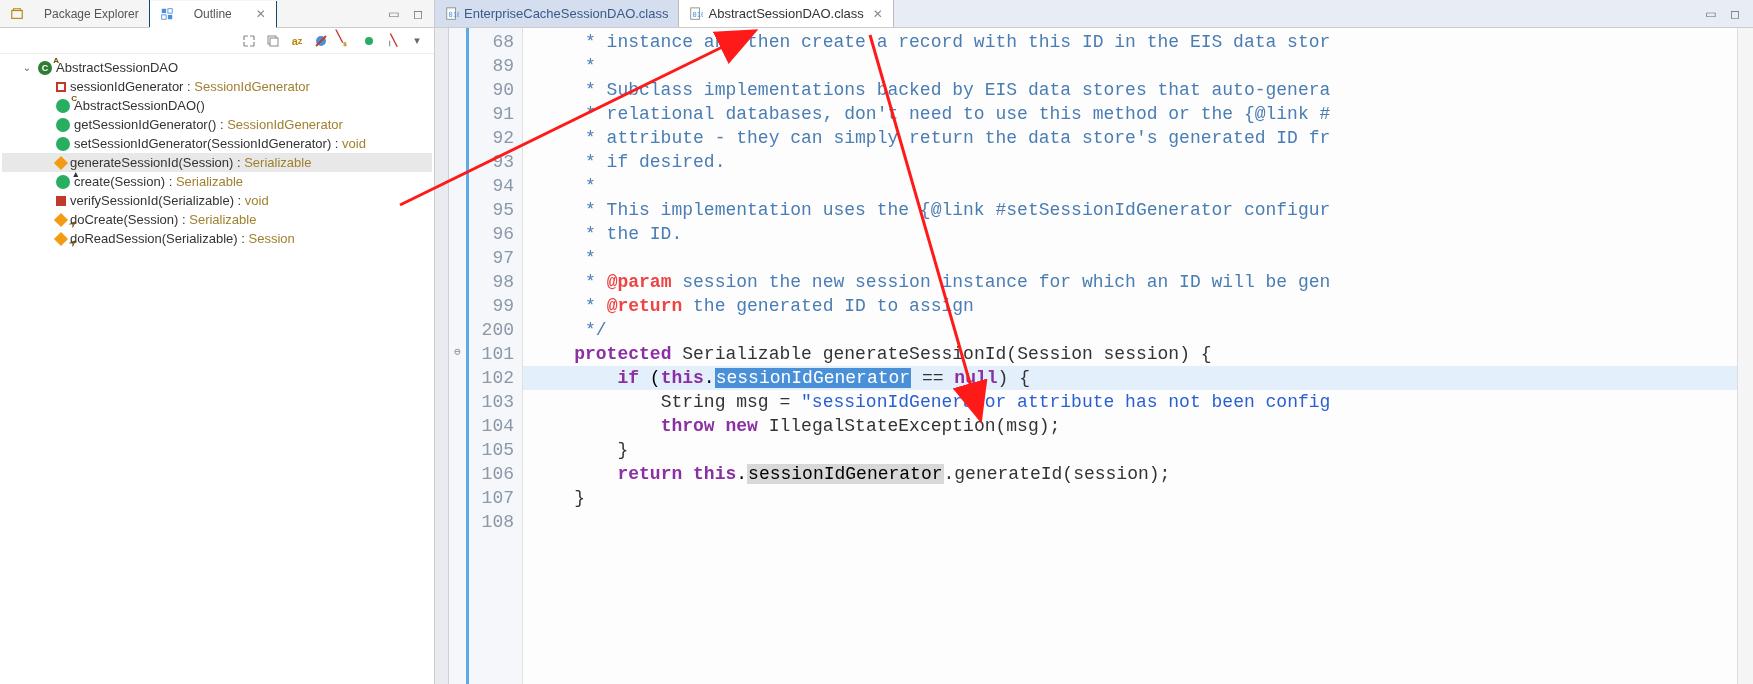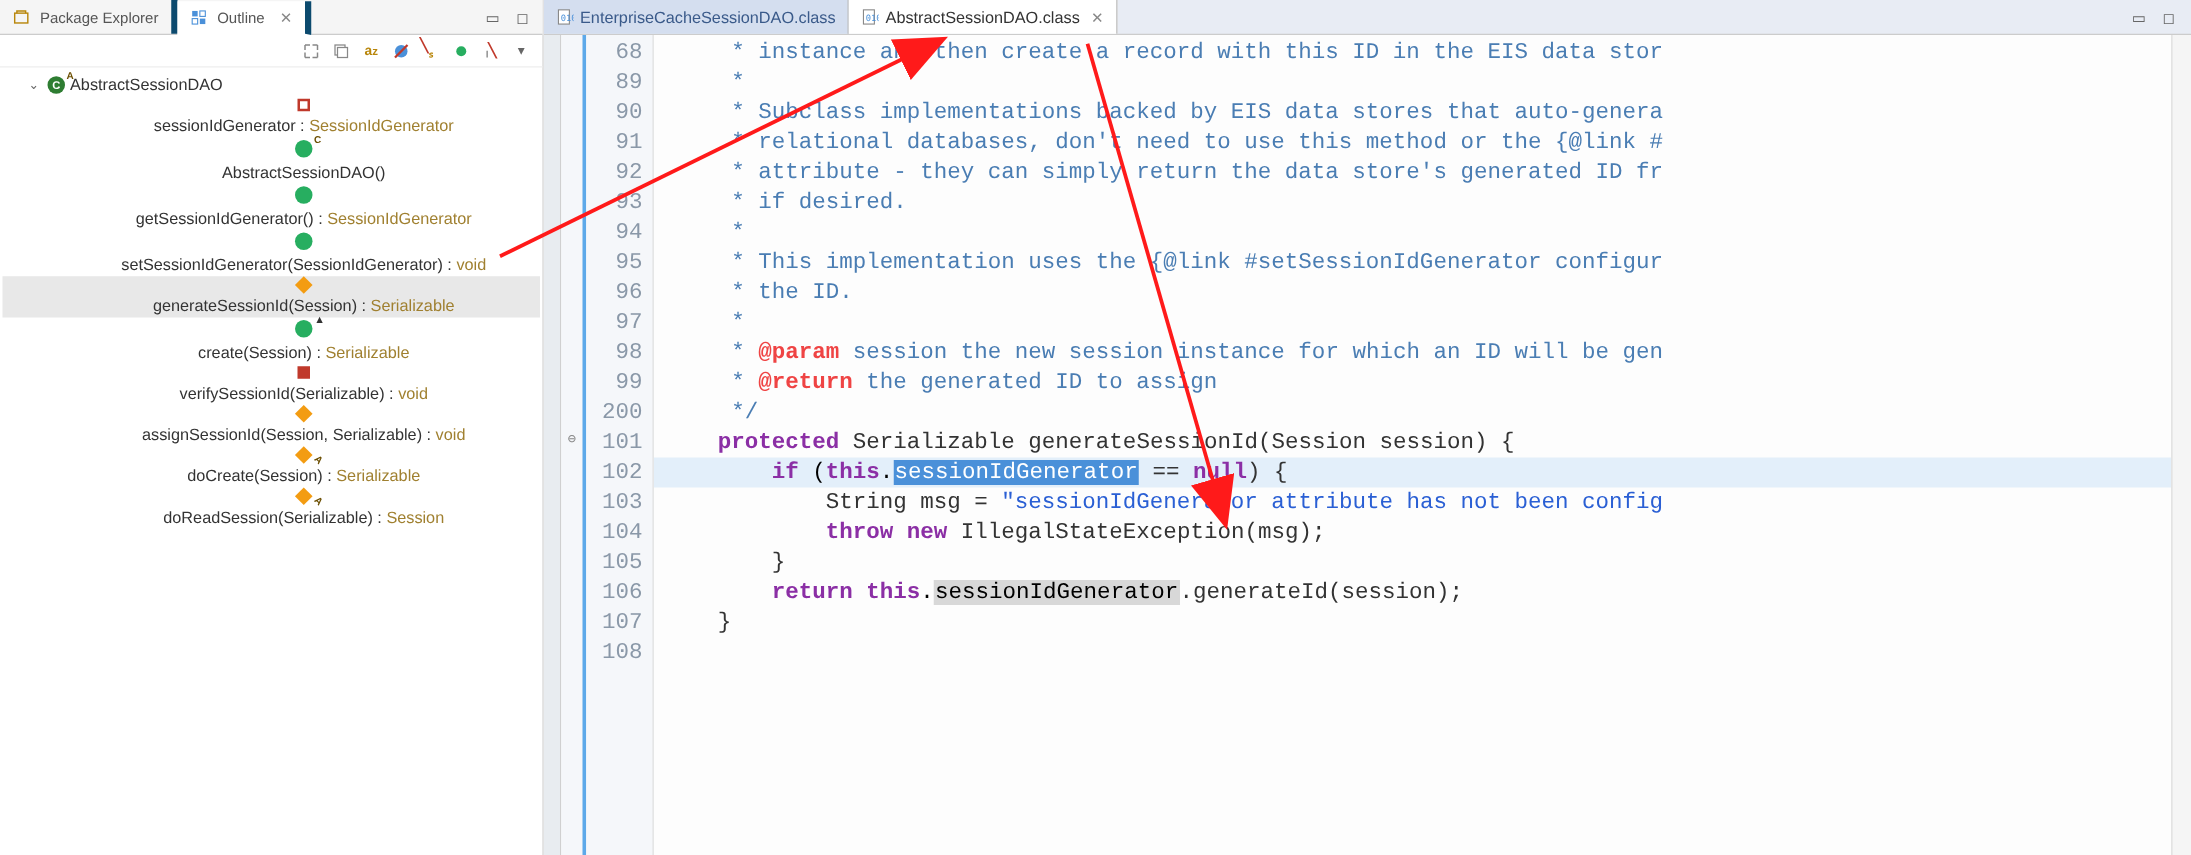--- a/index.html
+++ b/index.html
@@ -1,34 +1,34 @@
 <!DOCTYPE html>
 <html><head>
 <meta charset="utf-8">
 <style>
 * { box-sizing: border-box; margin: 0; padding: 0; }
 body { font-family: "Segoe UI", Tahoma, sans-serif; font-size: 13px; background: #fff; width: 1753px; height: 684px; overflow: hidden; position: relative; }
 .main { display: flex; height: 100%; }
 .left-panel { width: 435px; border-right: 1px solid #ccc; display: flex; flex-direction: column; background: #fff; }
 .tabs-left { display: flex; align-items: center; height: 28px; border-bottom: 1px solid #ccc; background: #f5f5f5; position: relative; }
-.tab { display: flex; align-items: center; gap: 8px; padding: 4px 10px; border-right: 5px solid #0c4a6e; height: 100%; cursor: pointer; color: #555; font-size: 12px; }
+.tab { display: flex; align-items: center; gap: 20px; padding: 4px 10px; border-right: 1px solid #0c4a6e; height: 100%; cursor: pointer; color: #555; font-size: 12px; }
 .tab.active { background: #fff; border-bottom: 1px solid #fff; margin-bottom: -1px; }
 .tab-icon-pkg { width: 14px; height: 14px; }
 .tab-icon-outline { width: 14px; height: 14px; }
 .tab-close { font-size: 12px; color: #888; margin-left: 4px; }
 .tabs-right-ctrl { margin-left: auto; display: flex; gap: 8px; padding-right: 8px; }
 .ctrl-btn { width: 16px; height: 16px; cursor: pointer; color: #666; font-size: 12px; display: flex; align-items: center; justify-content: center; }
 .toolbar { display: flex; justify-content: flex-end; align-items: center; height: 26px; border-bottom: 1px solid #eee; gap: 6px; padding-right: 8px; }
 .tb-btn { width: 18px; height: 18px; cursor: pointer; display: flex; align-items: center; justify-content: center; font-size: 11px; color: #666; }
 .tree { padding: 4px 2px; overflow: auto; flex: 1; }
 .tree-row { display: flex; align-items: center; gap: 4px; padding: 2px 2px; white-space: nowrap; cursor: pointer; font-size: 13px; }
 .tree-row.sel { background: #e8e8e8; }
 .twisty { width: 14px; text-align: center; color: #666; font-size: 10px; }
 .ind1 { padding-left: 18px; }
-.ind2 { padding-left: 54px; flex-direction: column; }
+.ind2 { padding-left: 54px; }
 .ic { width: 14px; height: 14px; display: inline-flex; align-items: center; justify-content: center; border-radius: 50%; font-size: 9px; font-weight: bold; position: relative; }
 .ic-class { background: #2e7d32; color: #fff; }
 .ic-abstract::after { content: "A"; position: absolute; top: -5px; right: -7px; font-size: 8px; color: #6b4e00; font-weight: bold; }
 .ic-field-square { width: 10px; height: 10px; border: 2px solid #c0392b; background: #fff; border-radius: 0; }
 .ic-method-green { background: #27ae60; }
 .ic-method-constructor::after { content: "C"; position: absolute; top: -5px; right: -7px; font-size: 8px; color: #6b4e00; font-weight: bold; }
 .ic-method-protected { background: #f39c12; transform: rotate(45deg); width: 10px; height: 10px; border-radius: 0; }
 .ic-method-red { width: 10px; height: 10px; background: #c0392b; border-radius: 0; }
 .ic-triangle-over::after { content: "▴"; position: absolute; top: -6px; right: -8px; font-size: 9px; color: #333; }
 .ic-abstract-a::after { content: "A"; position: absolute; top: -5px; right: -9px; font-size: 8px; color: #6b4e00; font-weight: bold; }
@@ -147,24 +147,20 @@
           </div>
           <div class="tree-row ind2">
             <span class="ic ic-method-green ic-triangle-over"></span>
             <span class="member-name">create(Session) : <span class="member-type">Serializable</span></span>
           </div>
           <div class="tree-row ind2">
             <span class="ic ic-method-red"></span>
             <span class="member-name">verifySessionId(Serializable) : <span class="member-type">void</span></span>
           </div>
           <div class="tree-row ind2">
-            <span class="ic ic-method-protected"></span>
-            <span class="member-name">assignSessionId(Session, Serializable) : <span class="member-type">void</span></span>
-          </div>
-          <div class="tree-row ind2">
             <span class="ic ic-method-protected ic-abstract-a"></span>
             <span class="member-name">doCreate(Session) : <span class="member-type">Serializable</span></span>
           </div>
           <div class="tree-row ind2">
             <span class="ic ic-method-protected ic-abstract-a"></span>
             <span class="member-name">doReadSession(Serializable) : <span class="member-type">Session</span></span>
           </div>
         </div>
     </div>
   </div>

